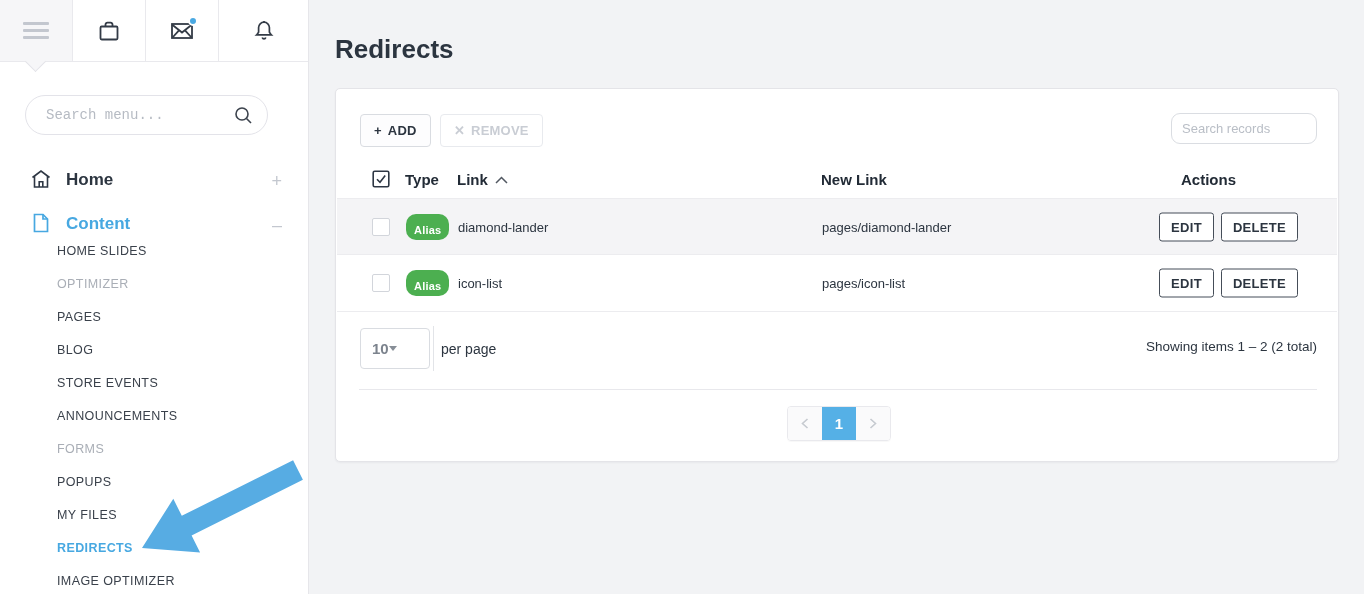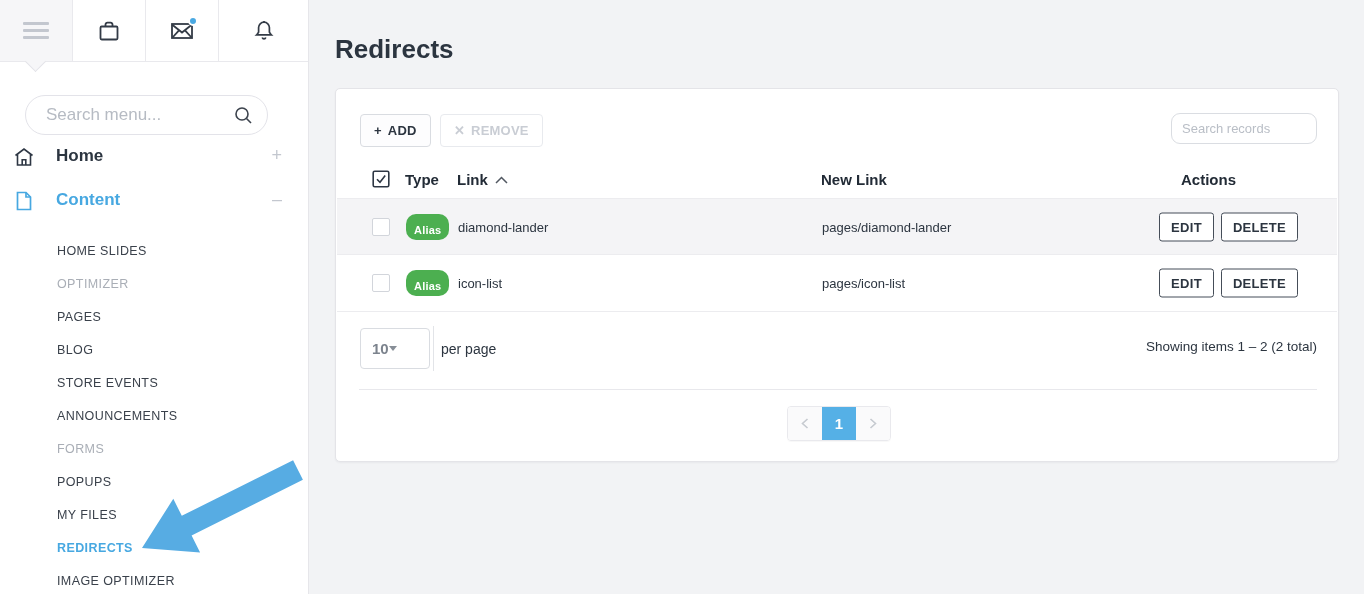--- a/index.html
+++ b/index.html
@@ -32,27 +32,27 @@
     position:absolute; top:16px; right:20px; width:10px; height:10px; border-radius:50%;
     background:#4aa9e2; border:2px solid #fff;
   }
 
   .search-box {
     position:absolute; top:95px; left:25px; width:243px; height:40px;
     border:1px solid #e3e3e9; border-radius:20px; display:flex; align-items:center;
     padding:0 14px 0 18px; background:#fff;
   }
   .search-box input {
-    border:none; outline:none; flex:1; font-family:Liberation Sans, sans-serif;
-    font-size:17px; color:#333; background:transparent; min-width:0;
+    border:none; outline:none; flex:1; font-family:Liberation Mono, monospace;
+    font-size:14px; color:#333; background:transparent; min-width:0;
   }
   .search-box input::placeholder { color:#b6bbc3; }
 
   .nav { position:absolute; top:146px; left:0; right:0; }
-  .nav-top { display:flex; align-items:flex-start; height:44px; padding:0 26px 0 13px; cursor:pointer;gap:7px; }
+  .nav-top { display:flex; align-items:flex-end; height:44px; padding:0 26px 0 30px; cursor:pointer; }
   .nav-top .nav-ic { width:22px; height:22px; flex:0 0 22px; }
   .nav-top .nav-label { margin-left:14px; font-size:17px; font-weight:600; color:#2c3540; }
   .nav-top.content-item .nav-label { color:#47a8e1; font-weight:700; }
   .nav-top .toggle { margin-left:auto; color:#c3c7cf; font-size:18px; line-height:1; }
 
   .sub {
     height:33px; display:flex; align-items:center; padding-left:57px;
     font-size:12.5px; letter-spacing:0.4px; color:#3a414b; font-weight:500; cursor:pointer;
   }
   .sub.disabled { color:#a9aeb6; }

